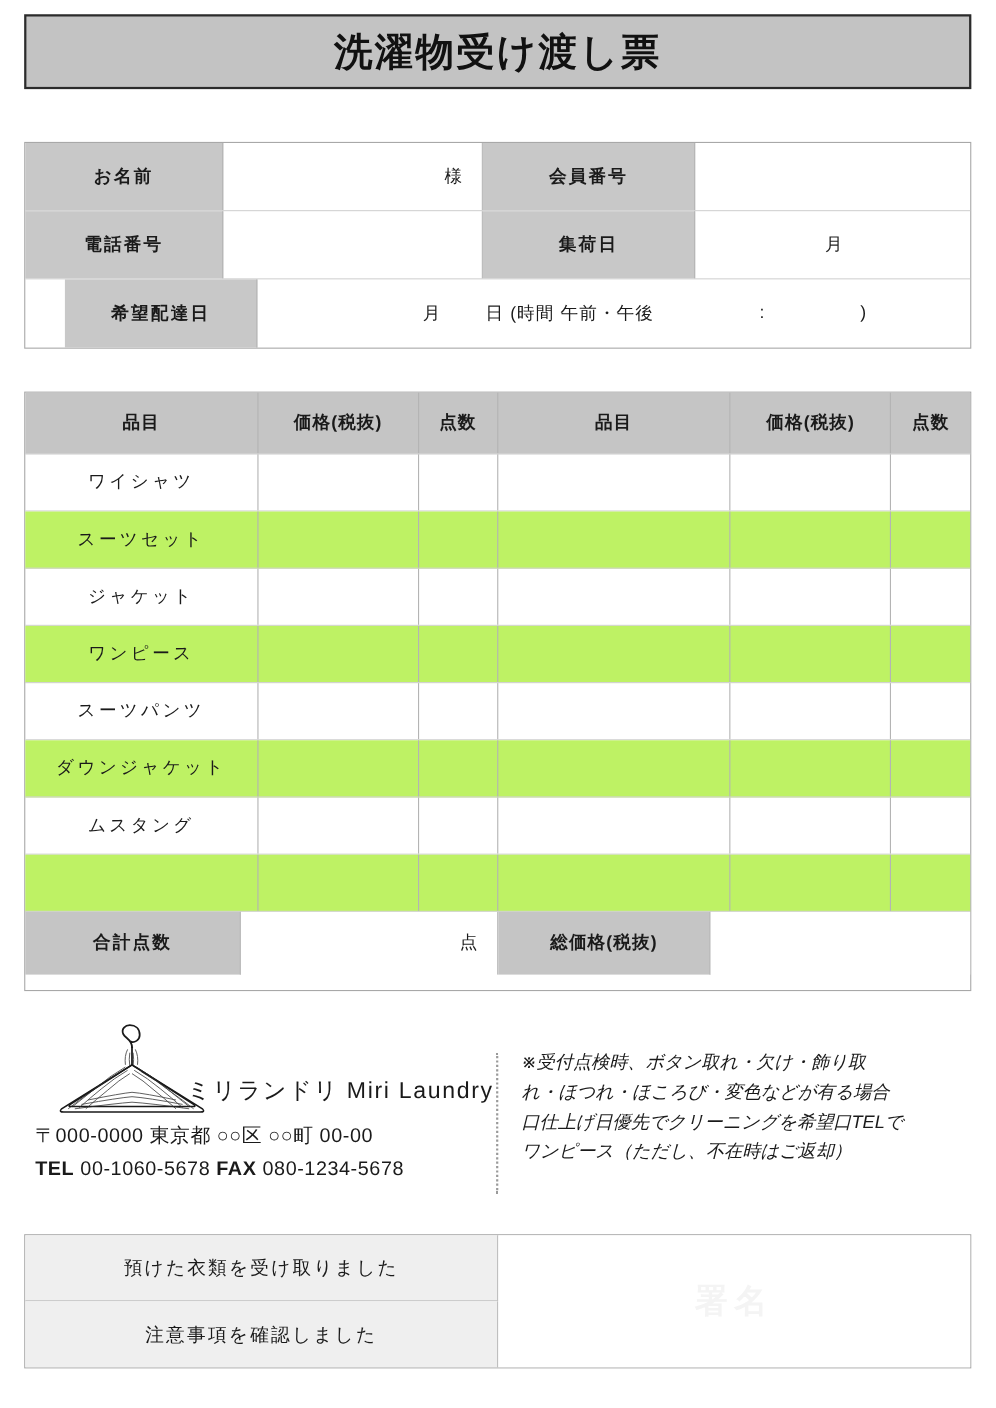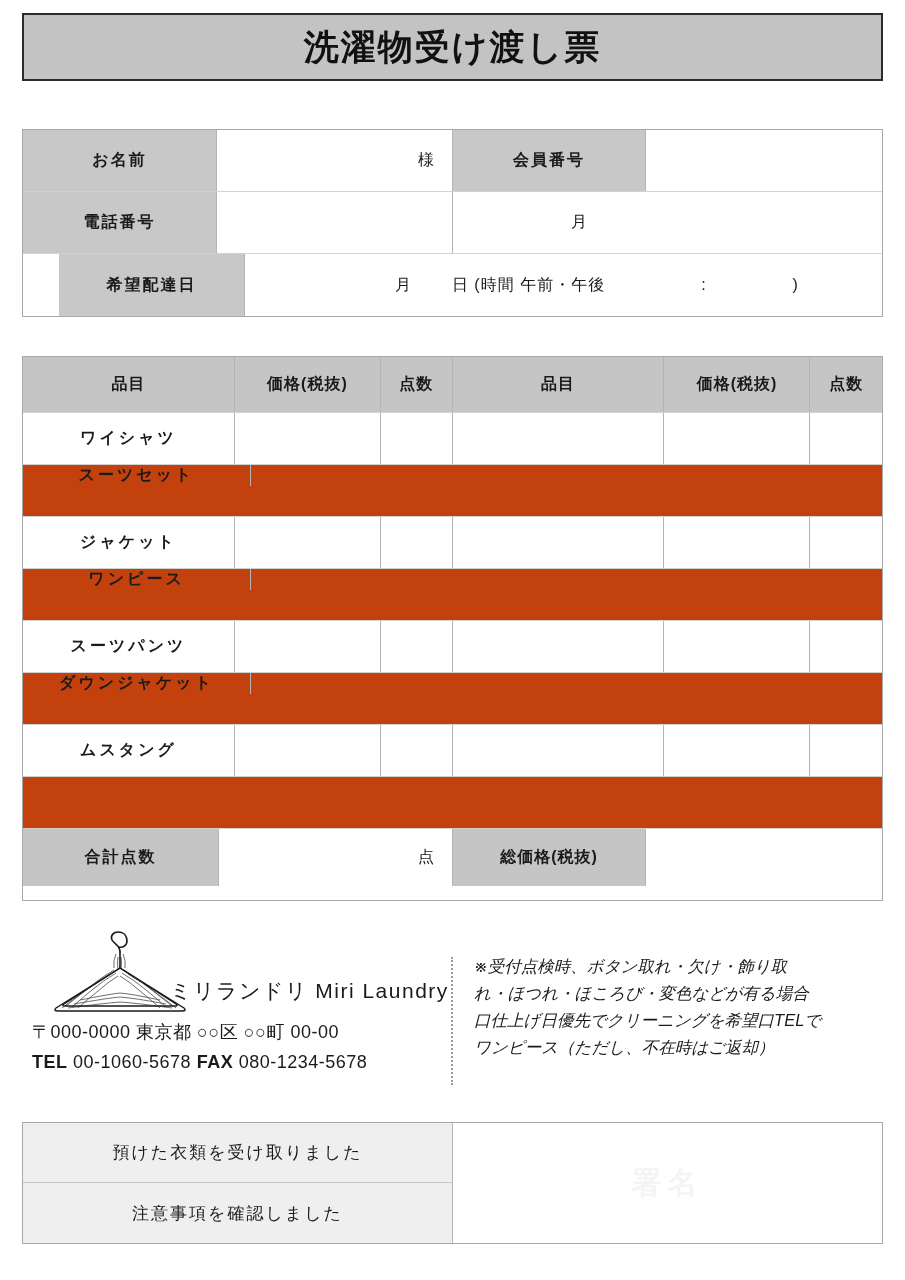--- a/index.html
+++ b/index.html
@@ -71,21 +71,21 @@
   .vsep { border-right: 1px solid #b4b4b4; }
   .hsep { border-bottom: 1px solid #d2d2d2; }
 
   
   #info-table {
     left: 22px; top: 129px;
     width: 861px; height: 188px;
   }
   #info-table .row { height: 62px; }
   #info-table .row.last { height: 62px; padding-left: 36px; }
-  .w-name-lbl  { width: 194px; }
+  .w-name-lbl  { width: 180px; }
   .w-name-val  { width: 236px; }
   .w-mem-lbl   { width: 193px; }
   .w-mem-val   { width: 236px; }
   .w-full-val  { width: 665px; }
 
   .date-line {
     display: flex;
     align-items: center;
     width: 100%;
     font-size: 16px;
@@ -97,22 +97,22 @@
   .dl-colon  { margin-left: 96px; }
   .dl-close  { margin-left: 86px; }
 
   
   #items-table {
     left: 22px; top: 356px;
     width: 861px; height: 545px;
   }
   #items-table .hrow { height: 56px; background: #c5c5c5; }
   #items-table .hrow .cell { font-weight: bold; font-size: 16px; letter-spacing: 1px; }
-  #items-table .irow { height: 52px; font-weight: bold; }
-  #items-table .irow.alt { background: #c2410c; flex-direction: column; }
+  #items-table .irow { height: 52px; }
+  #items-table .irow.alt { background: #bef264; }
   #items-table .trow { height: 57px; }
 
   .w-item  { width: 228px; }
   .w-price { width: 157px; }
   .w-qty   { width: 77px; }
 
   .item-name {
     letter-spacing: 3px;
     font-size: 16px;
   }
@@ -232,20 +232,21 @@
     <div class="row hsep">
       <div class="cell c lbl vsep w-name-lbl">お名前</div>
       <div class="cell r vsep w-name-val">様</div>
       <div class="cell c lbl vsep w-mem-lbl">会員番号</div>
       <div class="cell c w-mem-val"></div>
     </div>
 
     <div class="row hsep">
       <div class="cell c lbl vsep w-name-lbl">電話番号</div>
       <div class="cell c vsep w-name-val"></div>
+      <div class="cell c lbl vsep w-mem-lbl">集荷日</div>
       <div class="cell w-mem-val">
         <div class="date-line">
           <span class="dl-month2">月</span>
 
         </div>
       </div>
     </div>
 
     <div class="row last">
       <div class="cell c lbl vsep w-name-lbl">希望配達日</div>

